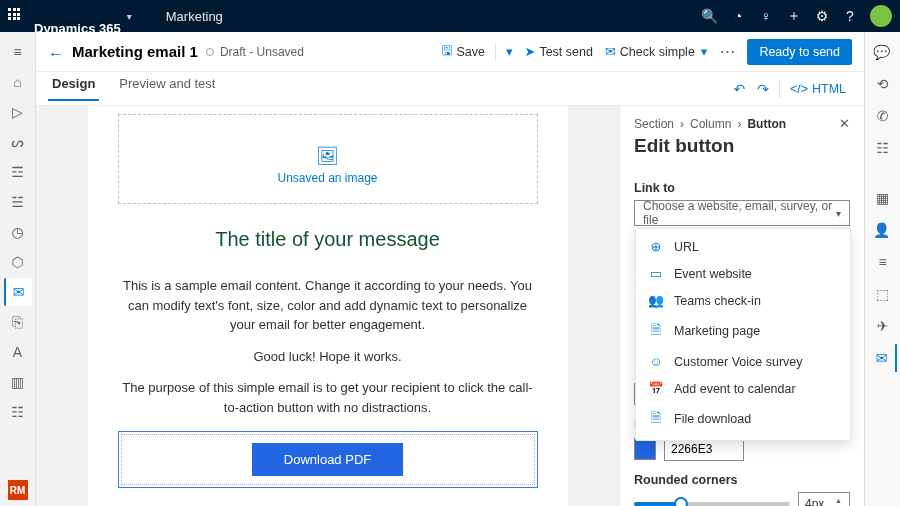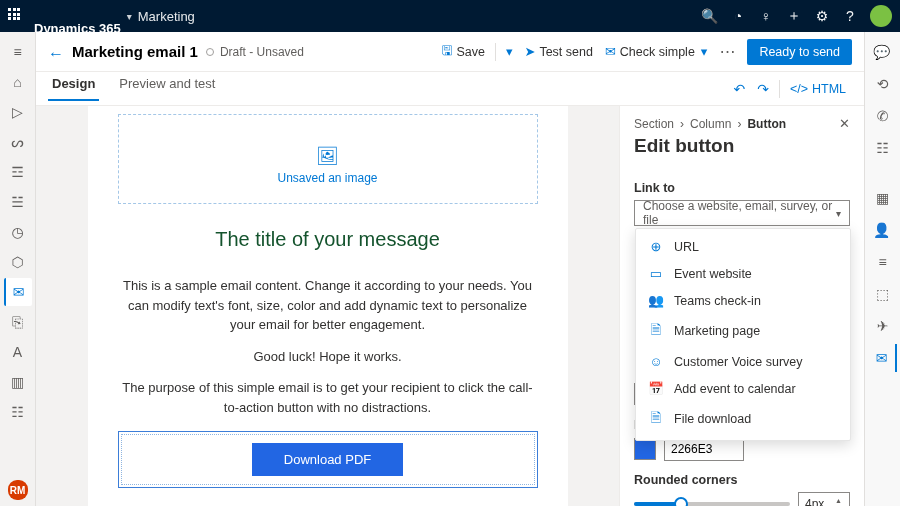--- a/index.html
+++ b/index.html
@@ -4,32 +4,32 @@
 <style>
 * { margin: 0; padding: 0; box-sizing: border-box; font-family: "Segoe UI", Arial, sans-serif; }
 body { background: #fff; width: 900px; height: 506px; overflow: hidden; position: relative; }
 
 
 .topbar { height: 32px; background: #001a33; color: #fff; display: flex; align-items: center; padding: 0 8px; font-size: 13px; }
 .waffle { width: 16px; height: 16px; margin-right: 10px; display: grid; grid-template-columns: repeat(3,3px); grid-template-rows: repeat(3,3px); gap:1.5px; }
 .waffle span { background:#fff; }
 .topbar .brand { font-weight: 600; margin-top: 25px; }
 .topbar .chev { margin: 0 6px; opacity: .8; font-size: 10px; }
-.topbar .module { opacity: .9; }
+.topbar .module { opacity: .9; margin-left: 28px; }
 .topbar .spacer { flex: 1; }
 .topbar .ticon { width: 28px; text-align: center; cursor: pointer; font-size: 14px; opacity:.95; }
 .avatar { width: 22px; height: 22px; border-radius: 50%; background: #7bc143; margin-left:6px; }
 
 
 .shell { display: flex; height: calc(100% - 32px); }
 .leftrail { width: 36px; background: #f3f2f1; border-right: 1px solid #e1dfdd; display:flex; flex-direction:column; align-items:center; padding-top:6px; gap:2px; }
 .leftrail .ritem { width:28px; height:28px; display:flex; align-items:center; justify-content:center; color:#605e5c; cursor:pointer; border-radius:2px; font-size:14px; }
 .leftrail .ritem.active { background:#fff; color:#0078d4; border-left:2px solid #0078d4; }
 .leftrail .bottom { margin-top:auto; margin-bottom:6px; }
-.rm-badge { width:20px; height:20px; background:#d83b01; color:#fff; font-size:10px; font-weight:600; display:flex; align-items:center; justify-content:center;border-radius:9px; }
+.rm-badge { width:20px; height:20px; background:#d83b01; color:#fff; font-size:10px; font-weight:600; display:flex; align-items:center; justify-content:center; }
 
 .main { flex:1; display:flex; flex-direction:column; background:#fff; min-width:0; }
 .rightrail { width:36px; background:#f8f8f8; border-left:1px solid #e1dfdd; display:flex; flex-direction:column; align-items:center; padding-top:6px; gap:4px; }
 .rightrail .ritem { width:28px; height:28px; display:flex; align-items:center; justify-content:center; color:#605e5c; cursor:pointer; font-size:14px; }
 .rightrail .ritem.active { border-right:2px solid #0078d4; color:#0078d4; }
 
 
 .cmdbar { height: 40px; display:flex; align-items:center; padding: 0 12px; border-bottom:1px solid #edebe9; }
 .backbtn { color:#0078d4; font-size:16px; margin-right:8px; cursor:pointer; }
 .pgtitle { font-weight:600; font-size:15px; margin-right:6px; }

